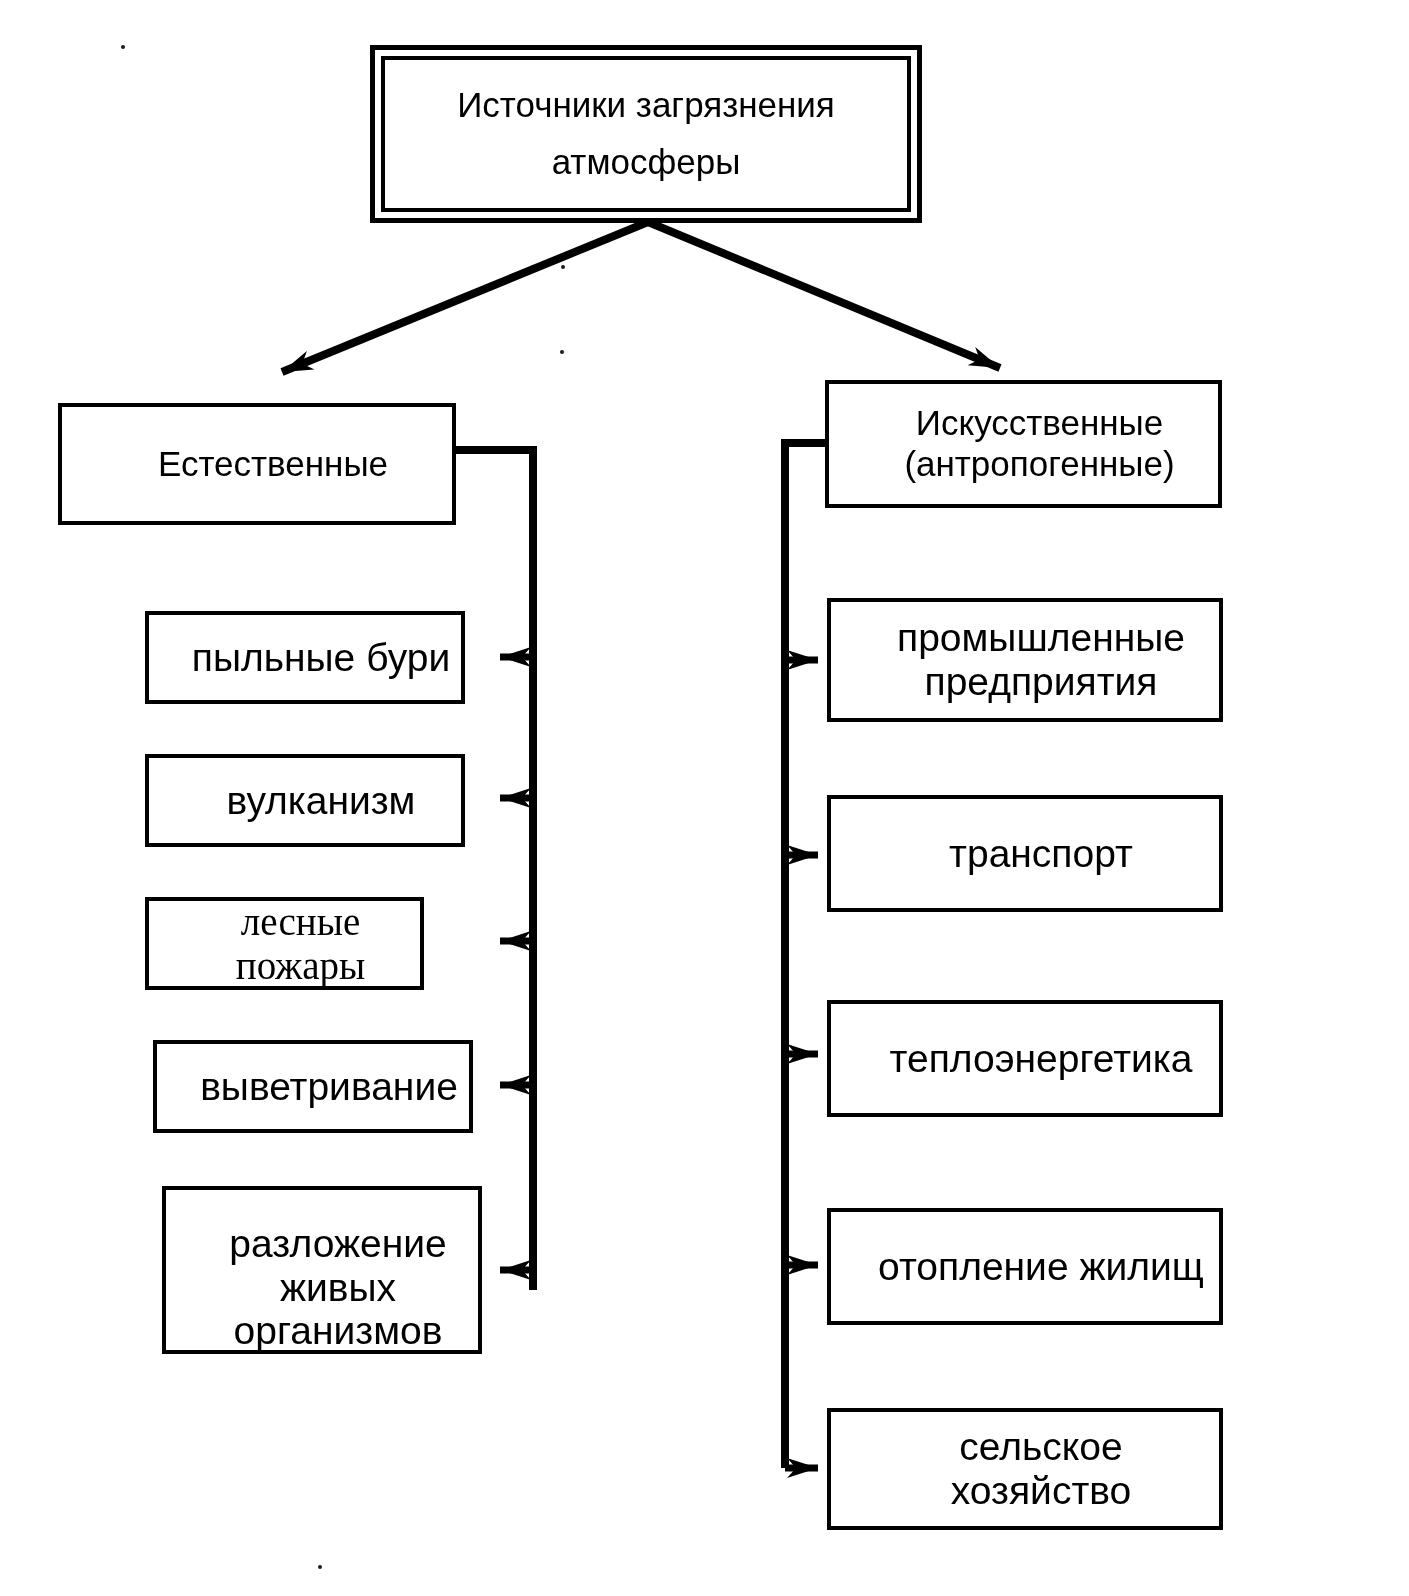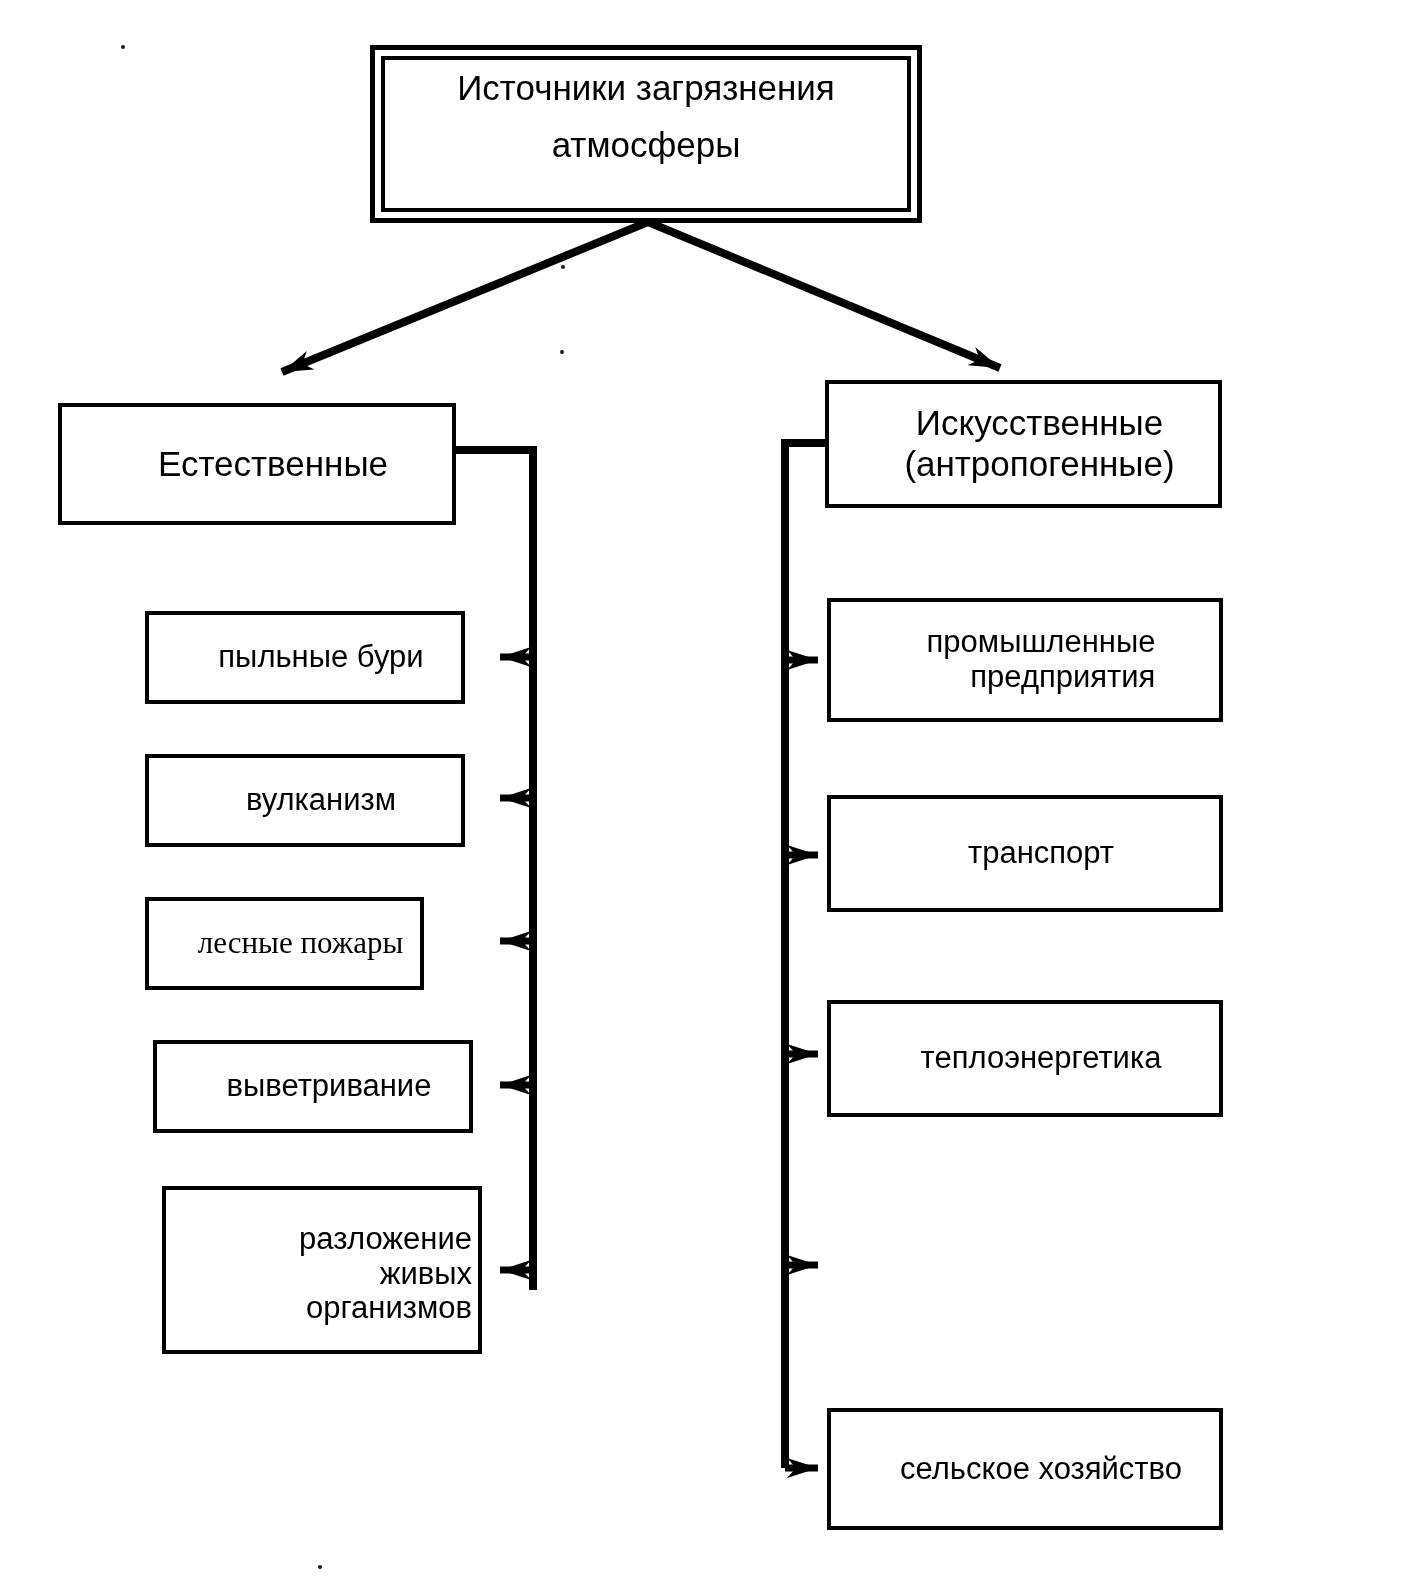--- a/index.html
+++ b/index.html
@@ -41,31 +41,32 @@
     border: 5px solid #000000;
     padding: 6px;
     background: #ffffff;
   }
   .node.title-node .inner-frame {
     box-sizing: border-box;
     width: 100%;
     height: 100%;
     border: 4px solid #000000;
     display: flex;
+    align-items: center;
     justify-content: center;
     text-align: center;
   }
   .label {
     display: block;
     white-space: pre-line;
     padding: 0 6px;
   }
   .t-title   { font-size: 35px; line-height: 1.62; }
   .t-branch  { font-size: 35px; line-height: 1.16; }
-  .t-item    { font-size: 31px; line-height: 1.12; text-align: right; }
+  .t-item    { font-size: 39px; line-height: 1.12; }
   .node.top-text {
     align-items: flex-start;
   }
   .node.top-text .label {
     margin-top: 32px;
   }
   .speck {
     position: absolute;
     width: 4px;
     height: 4px;
@@ -166,18 +167,21 @@
   </div>
 
   <div class="node" style="left:827px; top:795px; width:396px; height:117px;">
     <span class="label t-item">транспорт</span>
   </div>
 
   <div class="node" style="left:827px; top:1000px; width:396px; height:117px;">
     <span class="label t-item">теплоэнергетика</span>
   </div>
 
+  <div class="node" style="left:827px; top:1208px; width:396px; height:117px;">
+    <span class="label t-item">отопление жилищ</span>
+  </div>
 
   <div class="node" style="left:827px; top:1408px; width:396px; height:122px;">
     <span class="label t-item">сельское хозяйство</span>
   </div>
 
 </div>
 
 </body></html>

